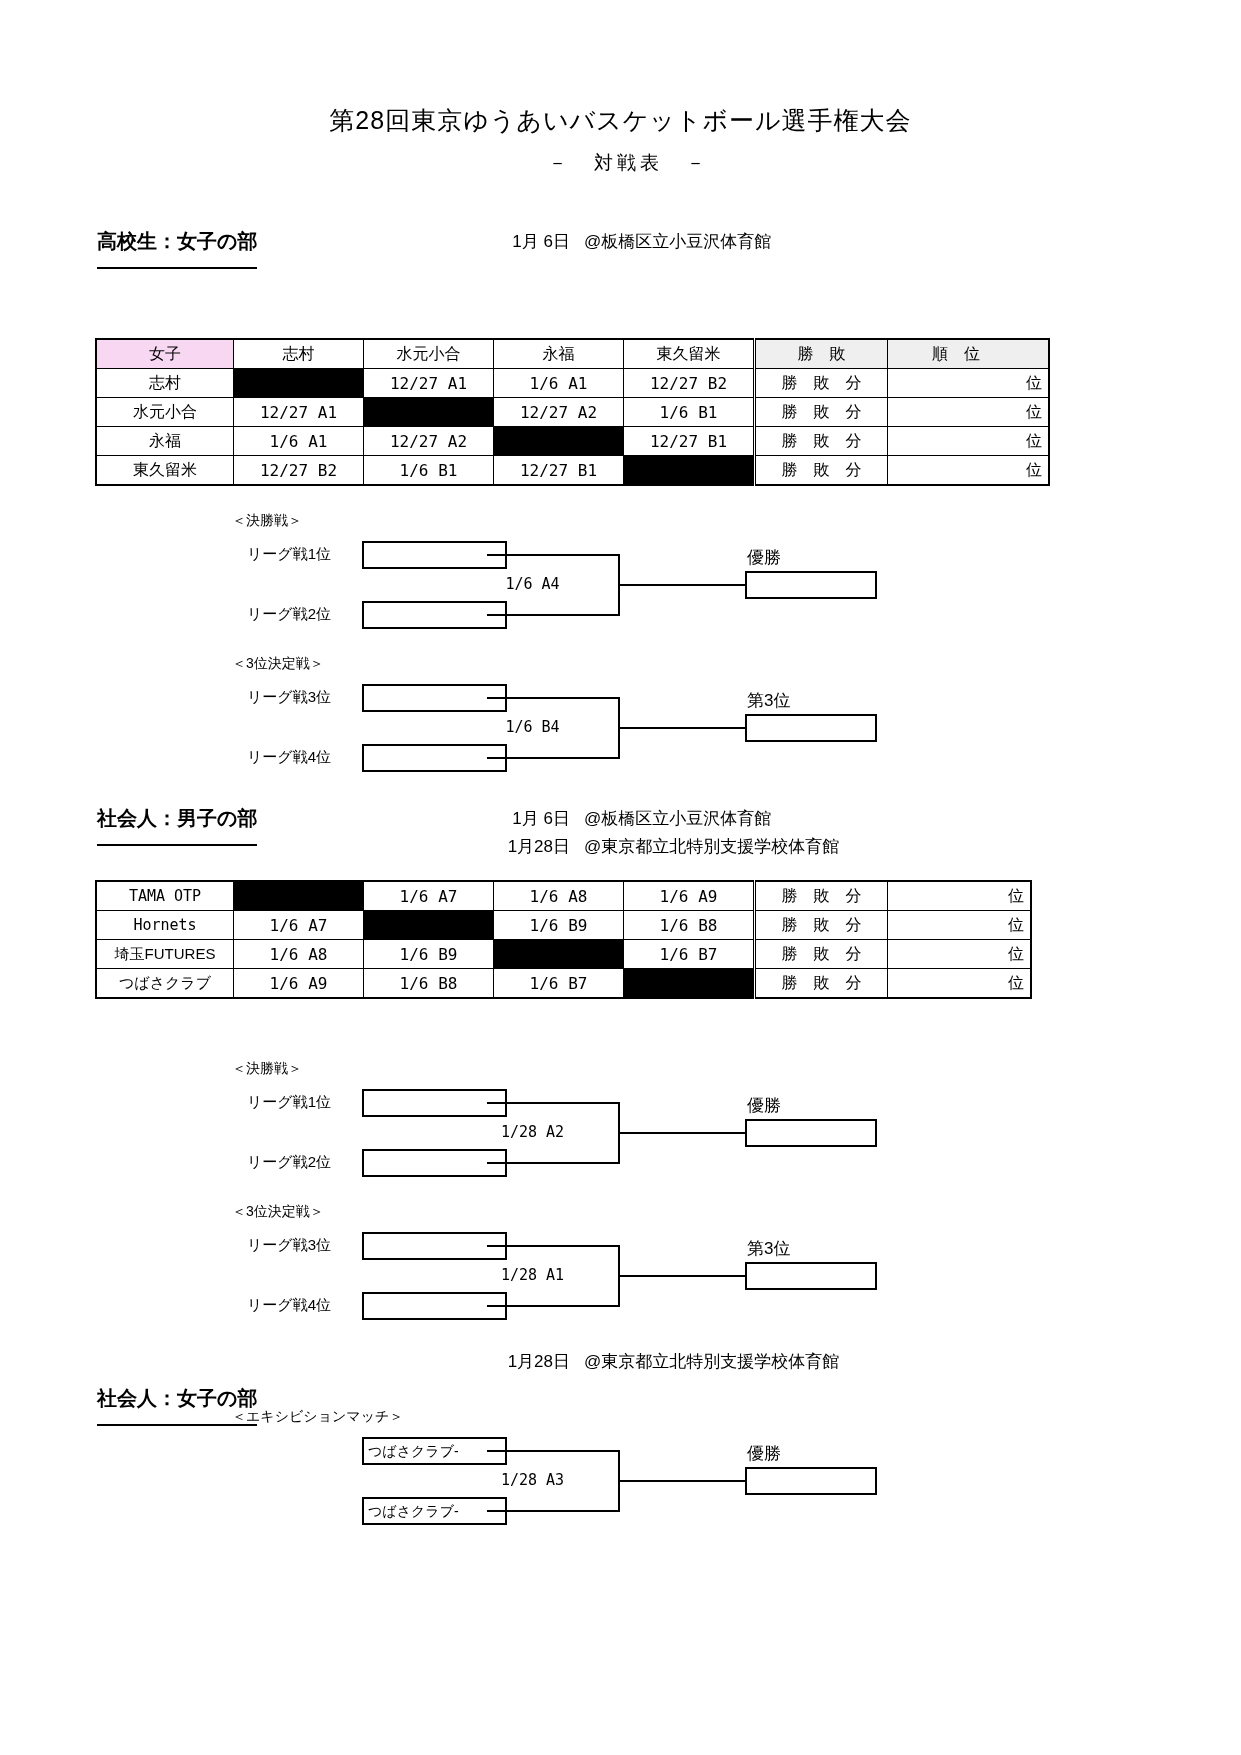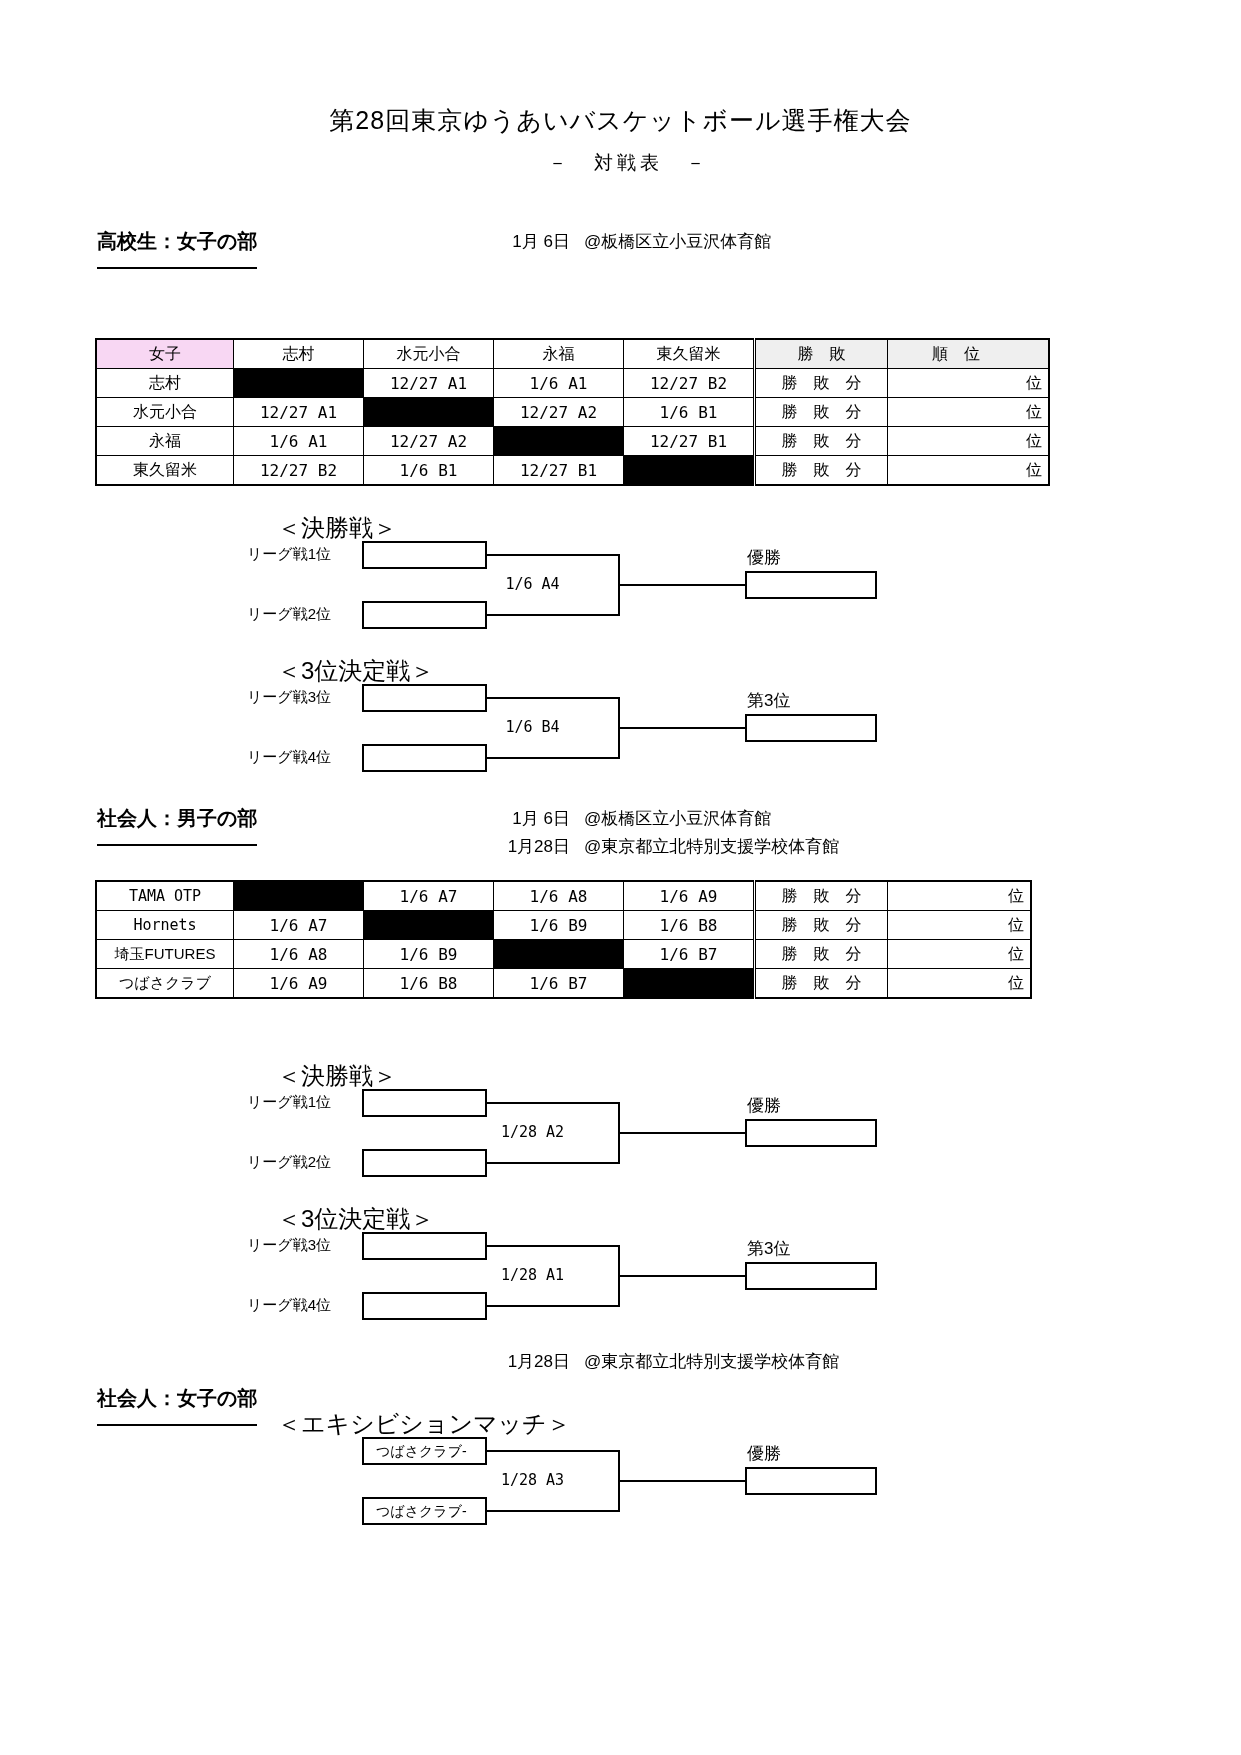--- a/index.html
+++ b/index.html
@@ -26,24 +26,24 @@
   td.c-rec{width:131px;border-left:3px double #000 !important;font-size:15px;}
   td.c-rank{width:136px;text-align:right !important;padding-right:6px !important;font-size:15px;}
   td.hdr{font-size:16px;}
   td.hdr-gray{background:#efefef;}
   td.corner-women{background:#f8d7f3;}
   td.corner-men{background:#fadcdc;}
   td.diag{background:#000;}
   .latin{font-family:"DejaVu Sans Mono",monospace;}
   
   .bracket{position:absolute;left:0;width:1241px;height:120px;}
-  .bkt-heading{position:absolute;left:232px;top:0;font-size:24px;margin-left:45px;}
+  .bkt-heading{position:absolute;left:232px;top:0;font-size:14px;}
   .seed-label{position:absolute;left:247px;font-size:15px;}
-  .seed-box{position:absolute;left:362px;width:125px;height:28px;border:2px solid #000;
-            box-sizing:border-box;background:#fff;font-size:14px;line-height:24px;padding-left:12px;}
+  .seed-box{position:absolute;left:362px;width:145px;height:28px;border:2px solid #000;
+            box-sizing:border-box;background:#fff;font-size:14px;line-height:24px;padding-left:4px;}
   .winner-label{position:absolute;left:747px;font-size:17px;}
   .winner-box{position:absolute;left:745px;width:132px;height:28px;border:2px solid #000;
               box-sizing:border-box;background:#fff;}
   .match-code{position:absolute;left:455px;width:155px;text-align:center;
               font-family:"DejaVu Sans Mono",monospace;font-size:15px;}
   .ln-h1{position:absolute;left:487px;top:42px;width:133px;height:0;border-top:2px solid #000;}
   .ln-h2{position:absolute;left:487px;top:102px;width:133px;height:0;border-top:2px solid #000;}
   .ln-v{position:absolute;left:618px;top:42px;width:0;height:62px;border-left:2px solid #000;}
   .ln-out{position:absolute;left:620px;top:72px;width:125px;height:0;border-top:2px solid #000;}
   .s1{top:33px;} .b1{top:29px;} .mc{top:63px;} .b2{top:89px;} .s2{top:93px;}

